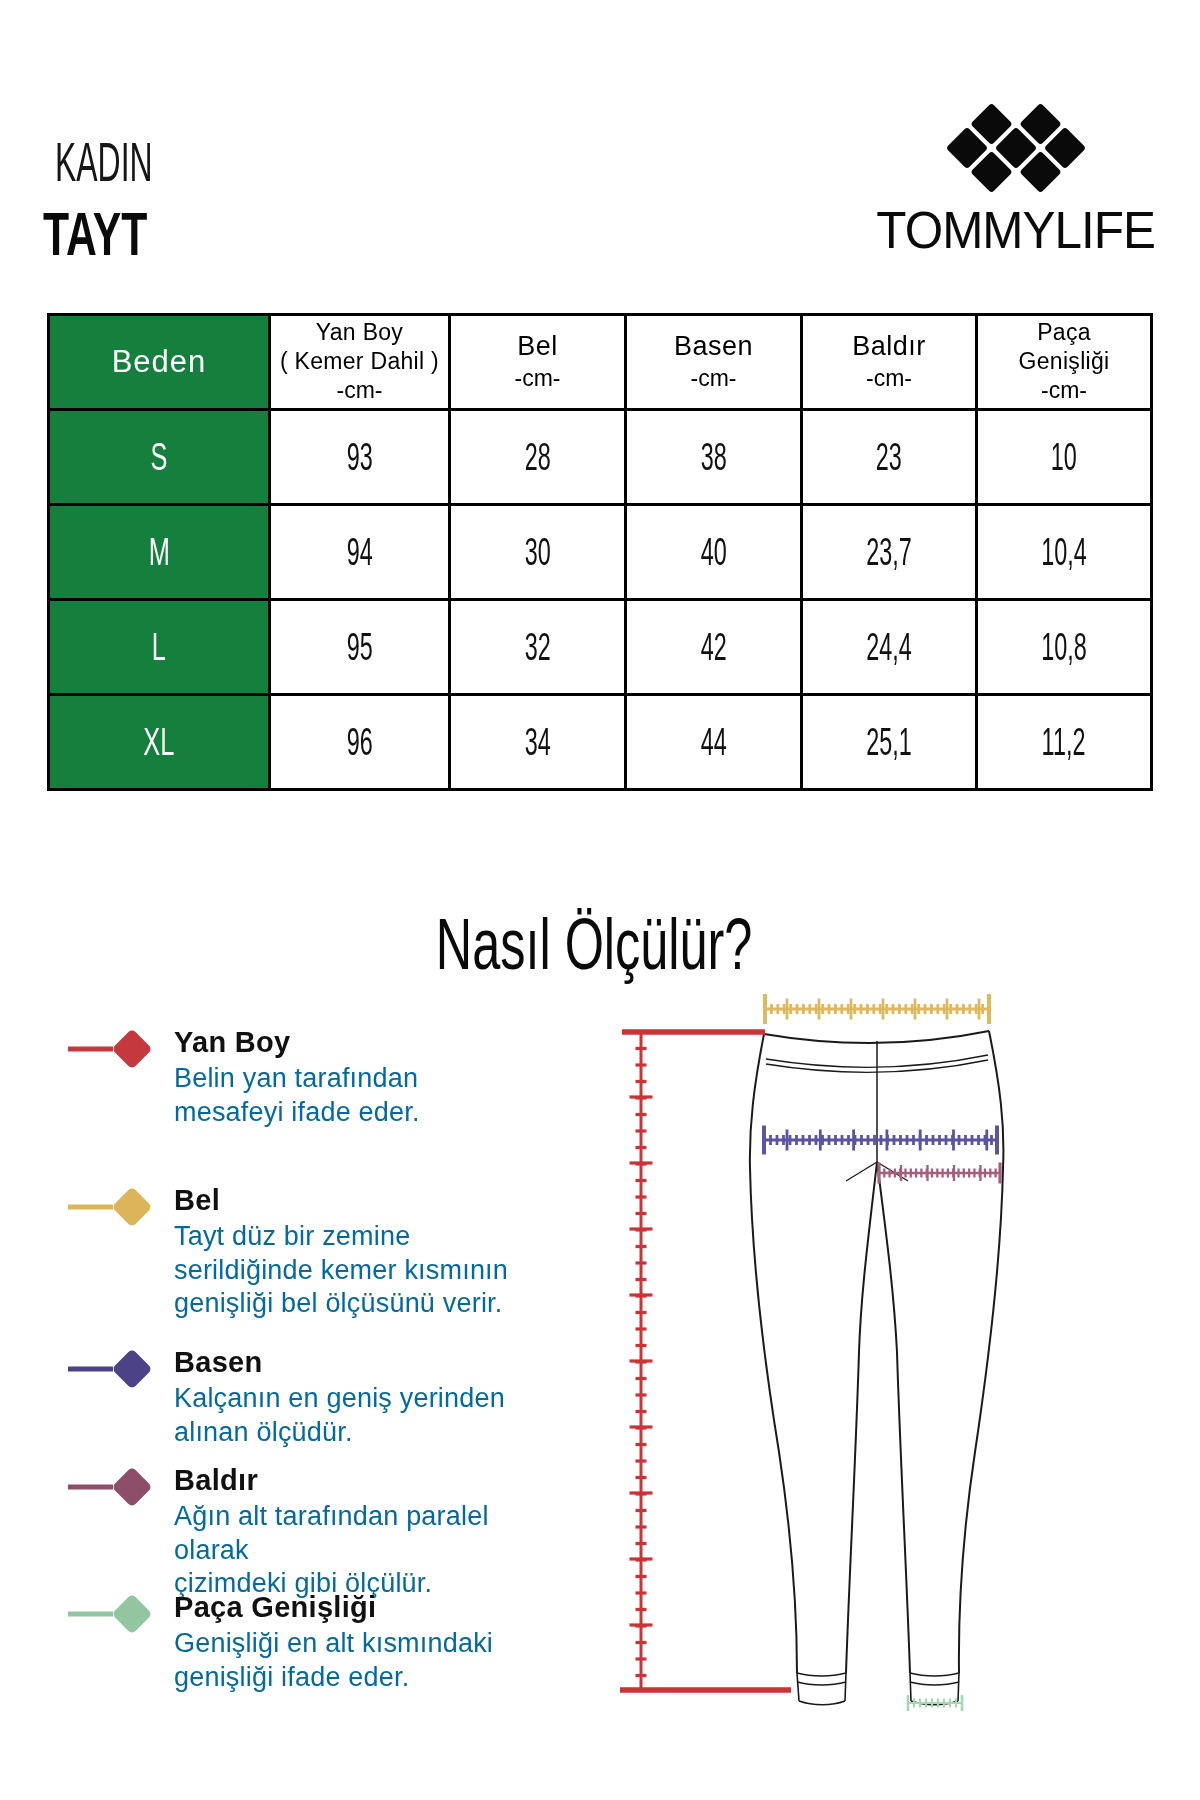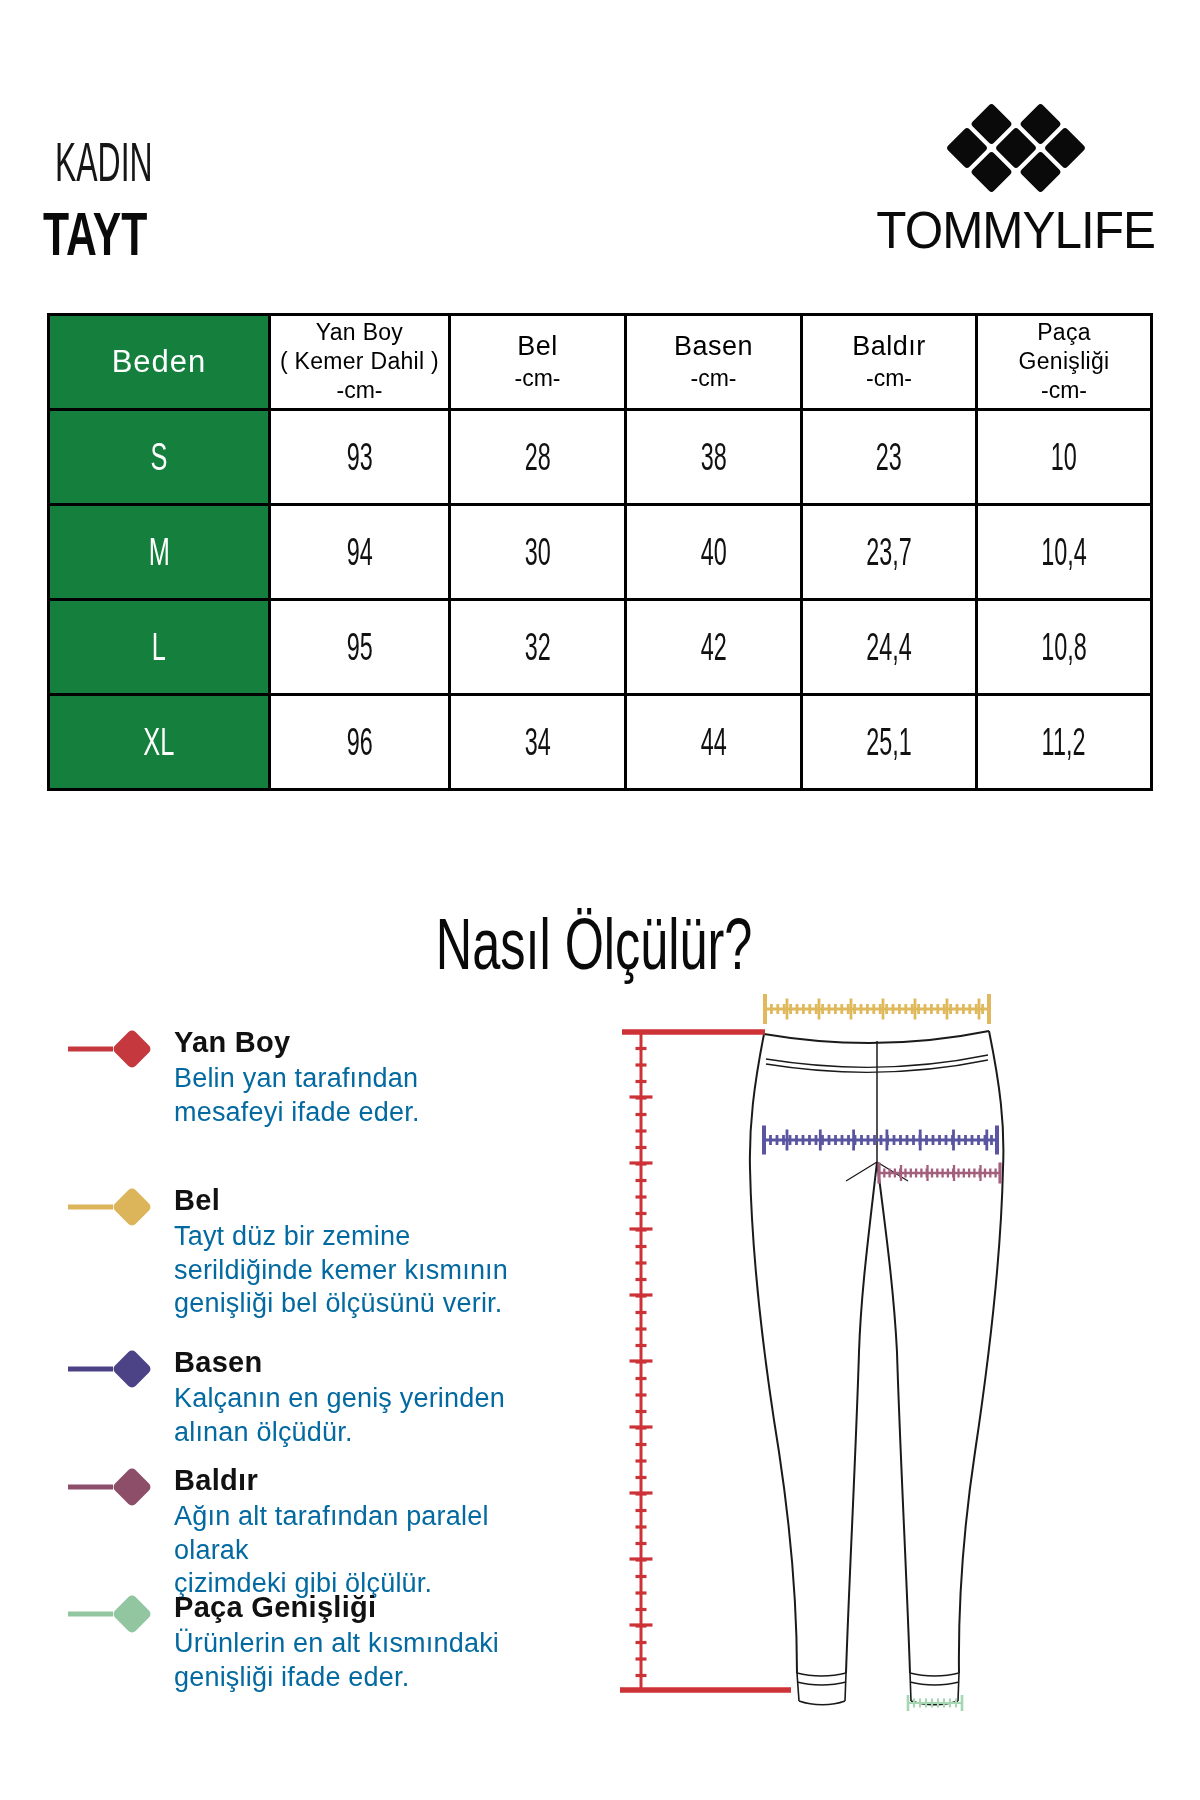--- a/index.html
+++ b/index.html
@@ -192,21 +192,21 @@
     </div>
   </div>
 
   <div class="legend-item" style="top:1587px">
     <svg class="legend-marker" viewBox="0 0 100 56">
       <line x1="6" y1="28" x2="51" y2="28" stroke-width="5" stroke="#92c6a0"></line>
       <rect x="55.5" y="13.5" width="29" height="29" rx="5" transform="rotate(45 70 28)" fill="#92c6a0"></rect>
     </svg>
     <div class="legend-text">
       <div class="legend-label">Paça Genişliği</div>
-      <div class="legend-line">Ürünlerin en alt kısmındaki</div>
+      <div class="legend-line">Genişliği en alt kısmındaki</div>
       <div class="legend-line">genişliği ifade eder.</div>
     </div>
   </div>
 
   <svg class="diagram" viewBox="580 980 440 760">
     <g id="leggings-outline" fill="none" stroke="#1a1a1a">
 
       <path d="M 764 1034 C 840 1047 915 1046 989 1031" stroke-width="2"></path>
       <path d="M 766 1059 C 840 1071 915 1070 988 1055" stroke-width="1.3"></path>
       <path d="M 766 1064 C 840 1076 915 1075 988 1060" stroke-width="1.3"></path>

